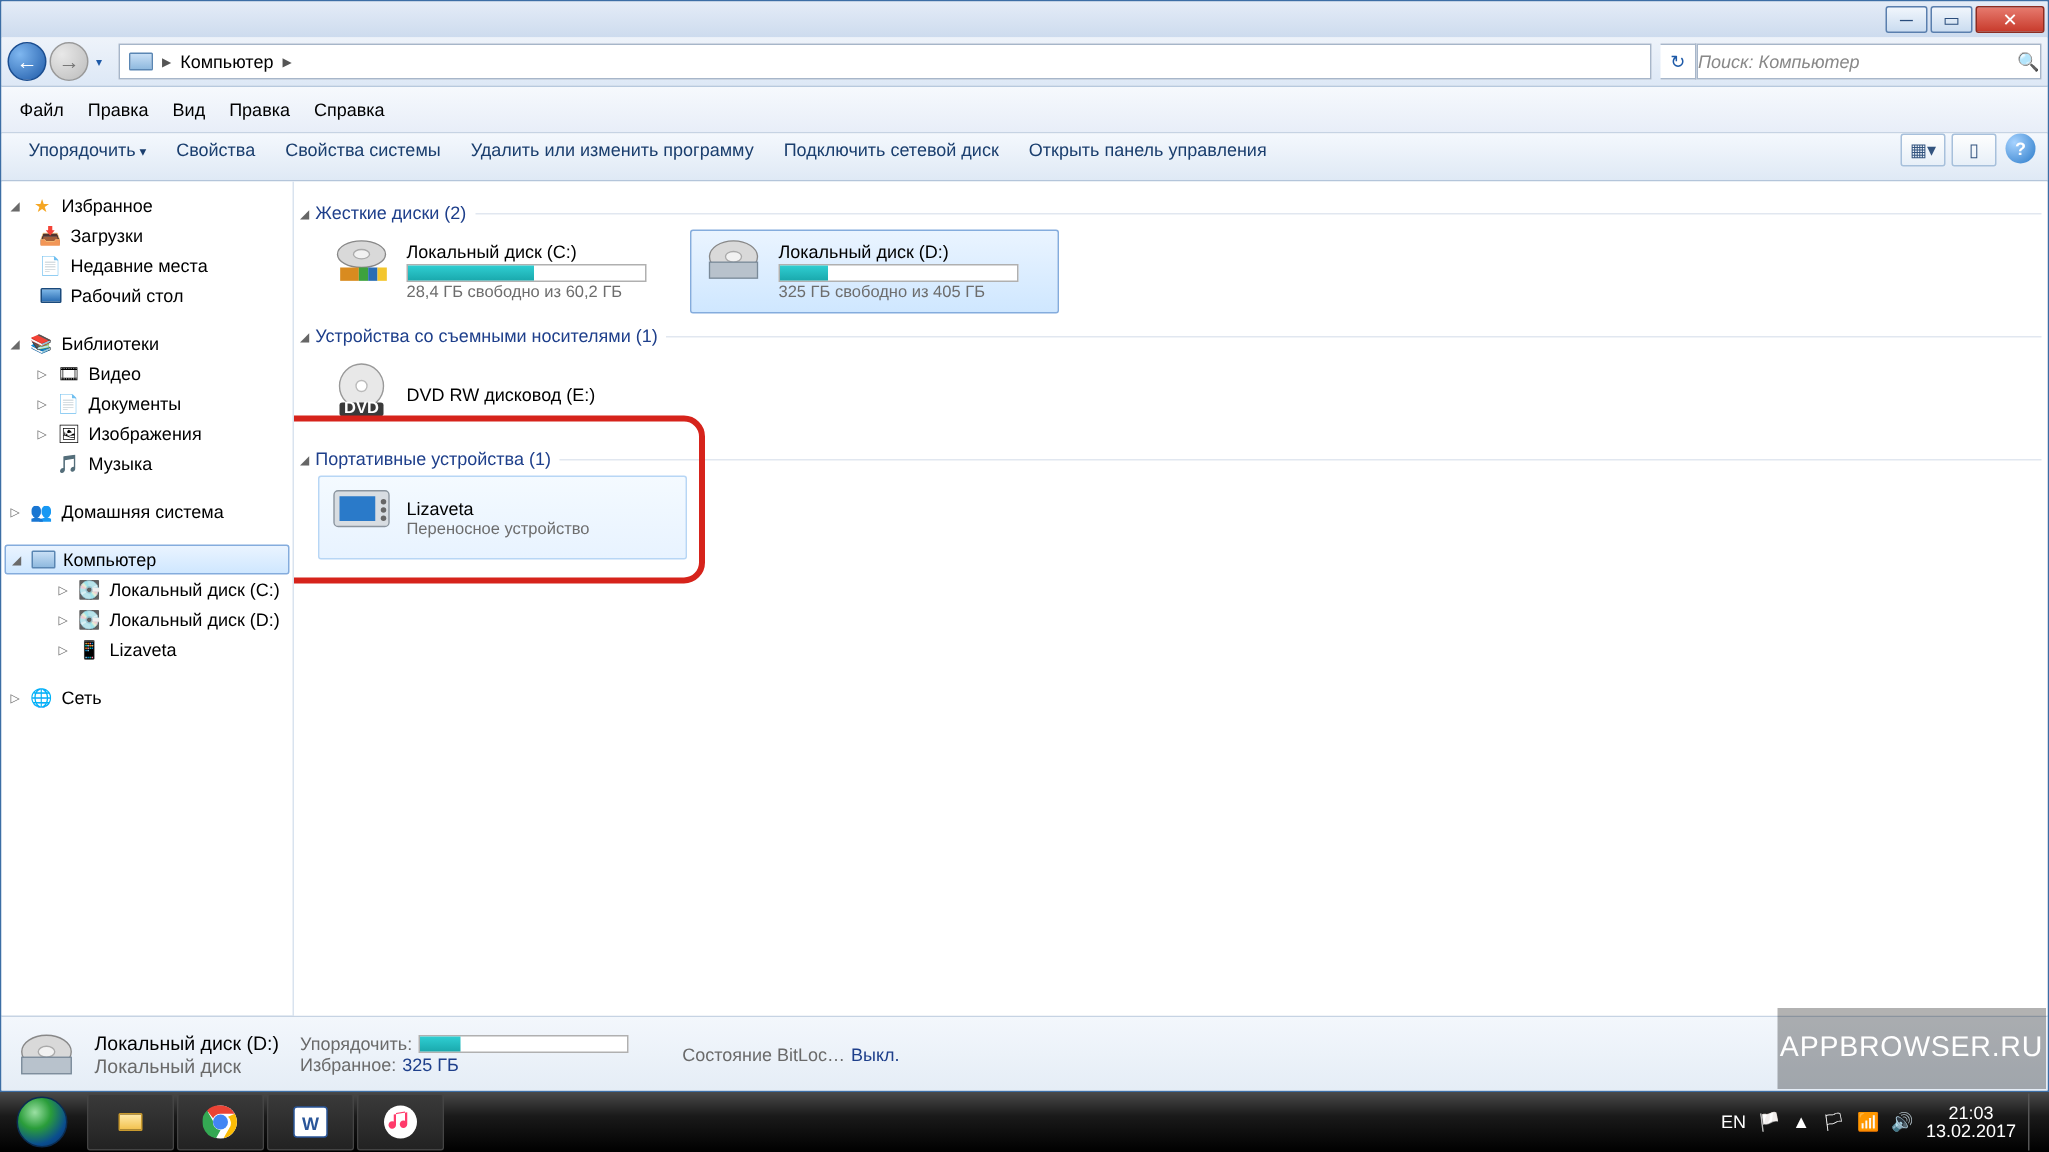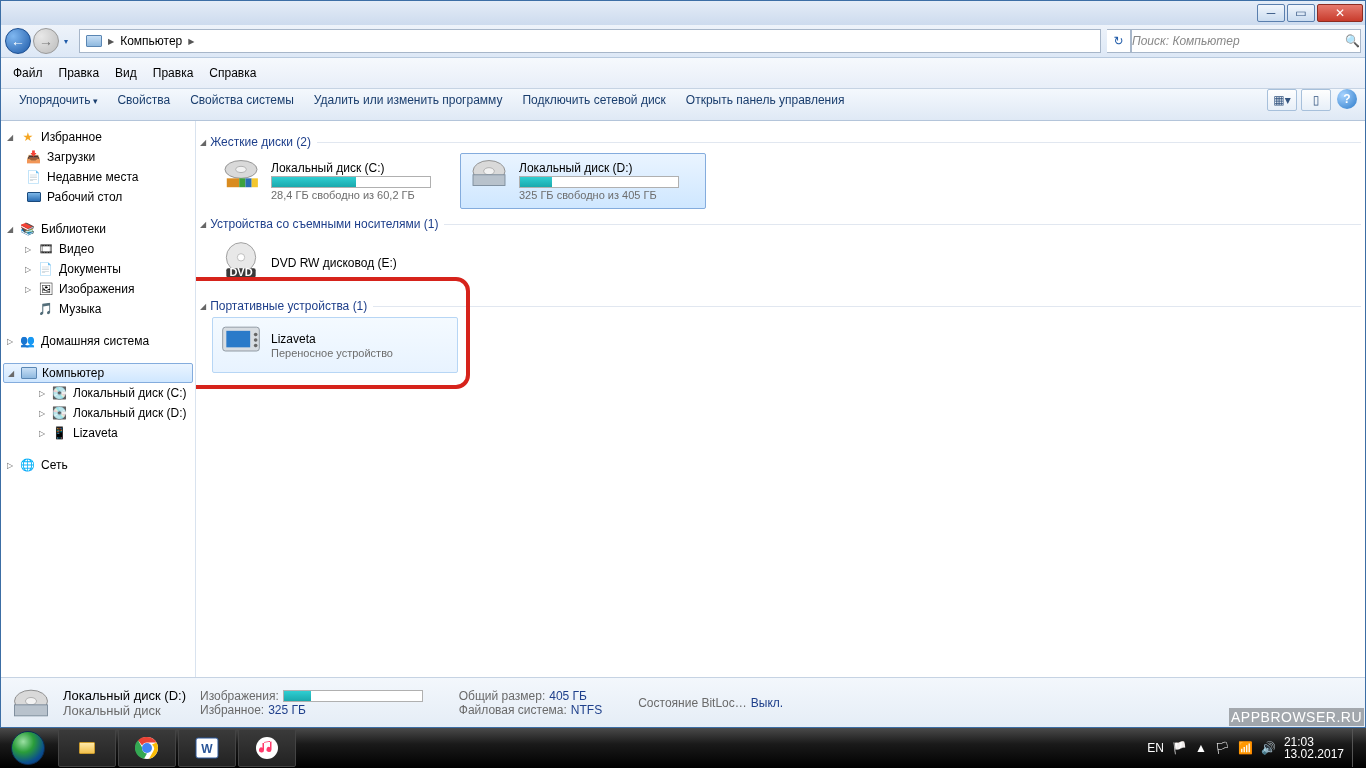--- a/index.html
+++ b/index.html
@@ -66,22 +66,22 @@
 .det-pair .lbl{color:#6a6a6a}
 .det-pair .val{color:#1e3f8b}
 .det-bar{width:140px;height:12px;border:1px solid #b0b0b0;background:#fff;position:relative}
 .det-bar .fill{position:absolute;left:0;top:0;bottom:0;background:linear-gradient(#2fced2,#1aa9ad)}
 
 .taskbar{position:absolute;left:0;right:0;bottom:0;height:40px;background:linear-gradient(#4a4a4a,#1a1a1a 40%,#000);display:flex;align-items:center}
 .start{width:56px;height:40px;display:flex;align-items:center;justify-content:center}
 .orb{width:34px;height:34px;border-radius:50%;background:radial-gradient(circle at 35% 30%,#9be0a3 0%,#2a9d3a 35%,#0a4d8f 70%,#063060 100%);border:1px solid #0b2c52}
 .tbtn{width:58px;height:38px;border:1px solid #444;border-radius:2px;margin-left:2px;background:linear-gradient(#3a3a3a,#222);display:flex;align-items:center;justify-content:center}
 .tray{margin-left:auto;display:flex;align-items:center;height:100%;color:#fff;padding-right:6px;gap:8px}
-.tray .tclock{text-align:left;font-size:11px;line-height:12px}
-.watermark{position:absolute;right:2px;bottom:42px;color:#fff;background:rgba(0,0,0,.3);font-size:14px;font-family:Arial;letter-spacing:.5px;padding:1px 2px}
+.tray .tclock{text-align:center;font-size:11px;line-height:12px}
+.watermark{position:absolute;right:2px;bottom:42px;color:#fff;background:rgba(0,0,0,.3);font-size:19px;font-family:Arial;letter-spacing:.5px;padding:16px 2px}
 
 .i-star{color:#f5a623}
 .i-monitor{background:linear-gradient(#7db7e8,#2a6db3);border:1px solid #1a4a7c;width:14px;height:10px;border-radius:1px}
 .i-folder{width:16px;height:12px;background:linear-gradient(#ffe9a8,#f2c14e);border:1px solid #c99a2e;border-radius:1px}
 .i-hdd{width:44px;height:32px}
 .i-comp{width:16px;height:12px;background:linear-gradient(#c8dff5,#8fb9df);border:1px solid #5a86b3;border-radius:1px}
 </style>
 </head>
 <body>
 
@@ -322,38 +322,28 @@
           <ellipse cx="24" cy="16" rx="6" ry="4" fill="#f2f2f2" stroke="#aaa"></ellipse>
           <rect x="6" y="20" width="36" height="12" fill="#b8c2cc" stroke="#7a8a99"></rect>
         </svg>
       </div>
     <div class="det-col">
       <span class="det-title">Локальный диск (D:)</span>
       <span class="det-sub">Локальный диск</span>
     </div>
     <div class="det-col">
       <div class="det-pair">
-          <span class="lbl">Изображения:</span>
+          <span class="lbl">Упорядочить:</span>
           <div class="det-bar">
             <div class="fill" id="fill-det" style="width: 20%;"></div>
           </div>
         </div>
       <div class="det-pair">
           <span class="lbl">Избранное:</span>
           <span class="val">325 ГБ</span>
-        </div>
-    </div>
-    <div class="det-col">
-      <div class="det-pair">
-          <span class="lbl">Общий размер:</span>
-          <span class="val">405 ГБ</span>
-        </div>
-      <div class="det-pair">
-          <span class="lbl">Файловая система:</span>
-          <span class="val">NTFS</span>
         </div>
     </div>
     <div class="det-col">
       <div class="det-pair">
           <span class="lbl">Состояние BitLoc…</span>
           <span class="val">Выкл.</span>
         </div>
     </div>
   </div>
 </div>

